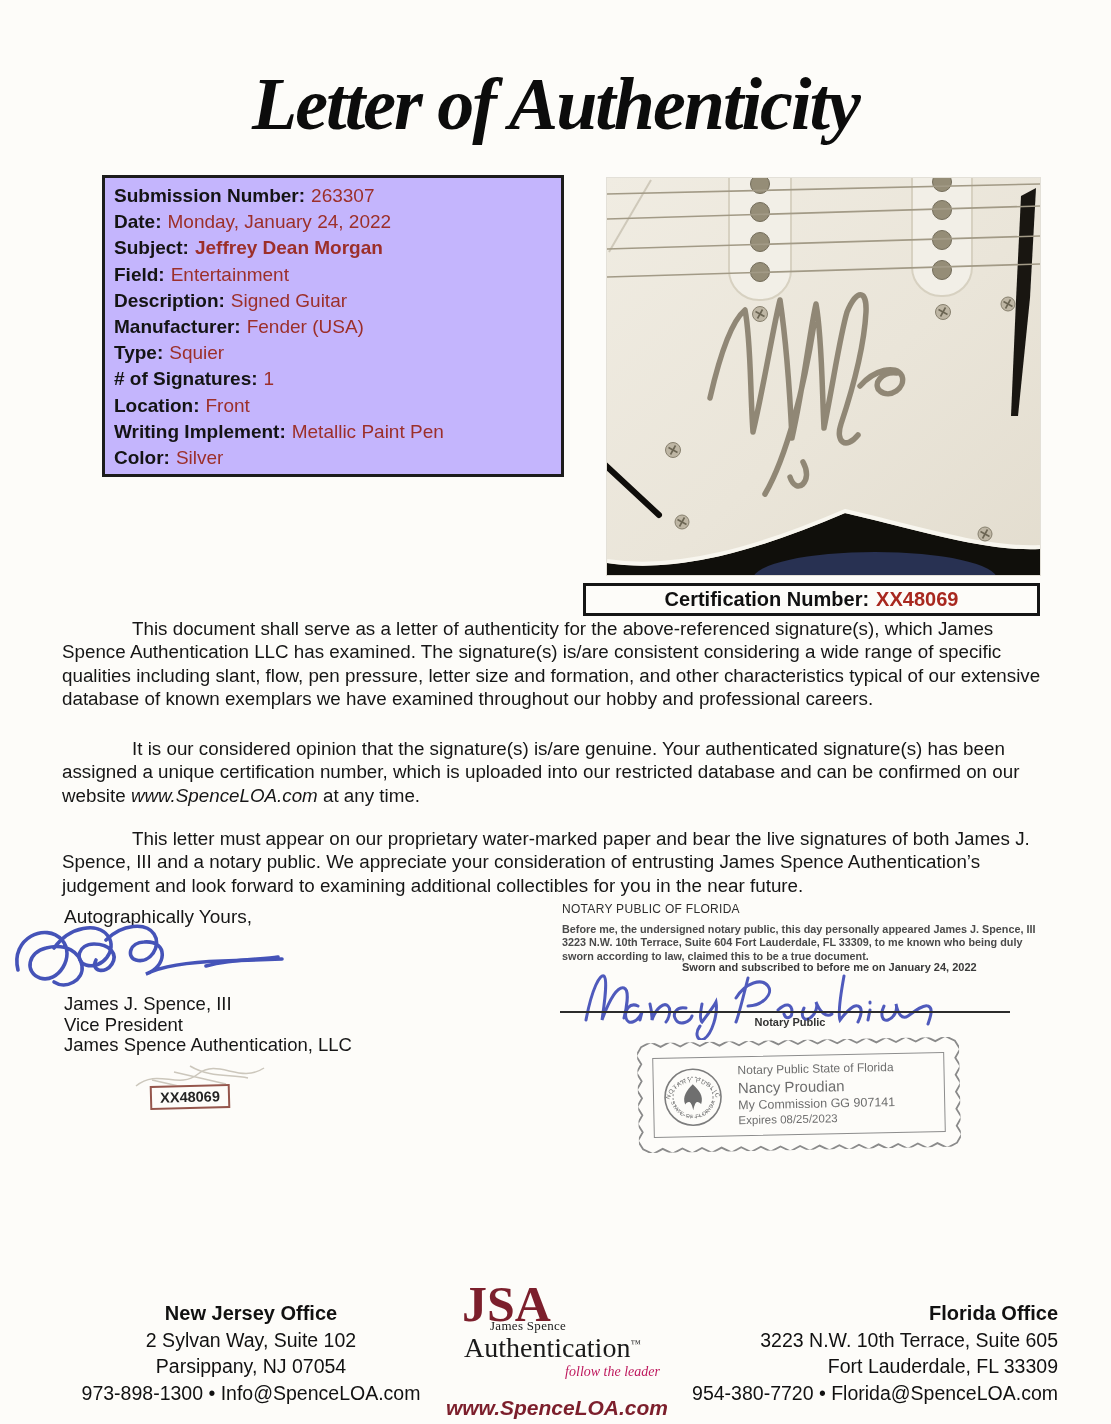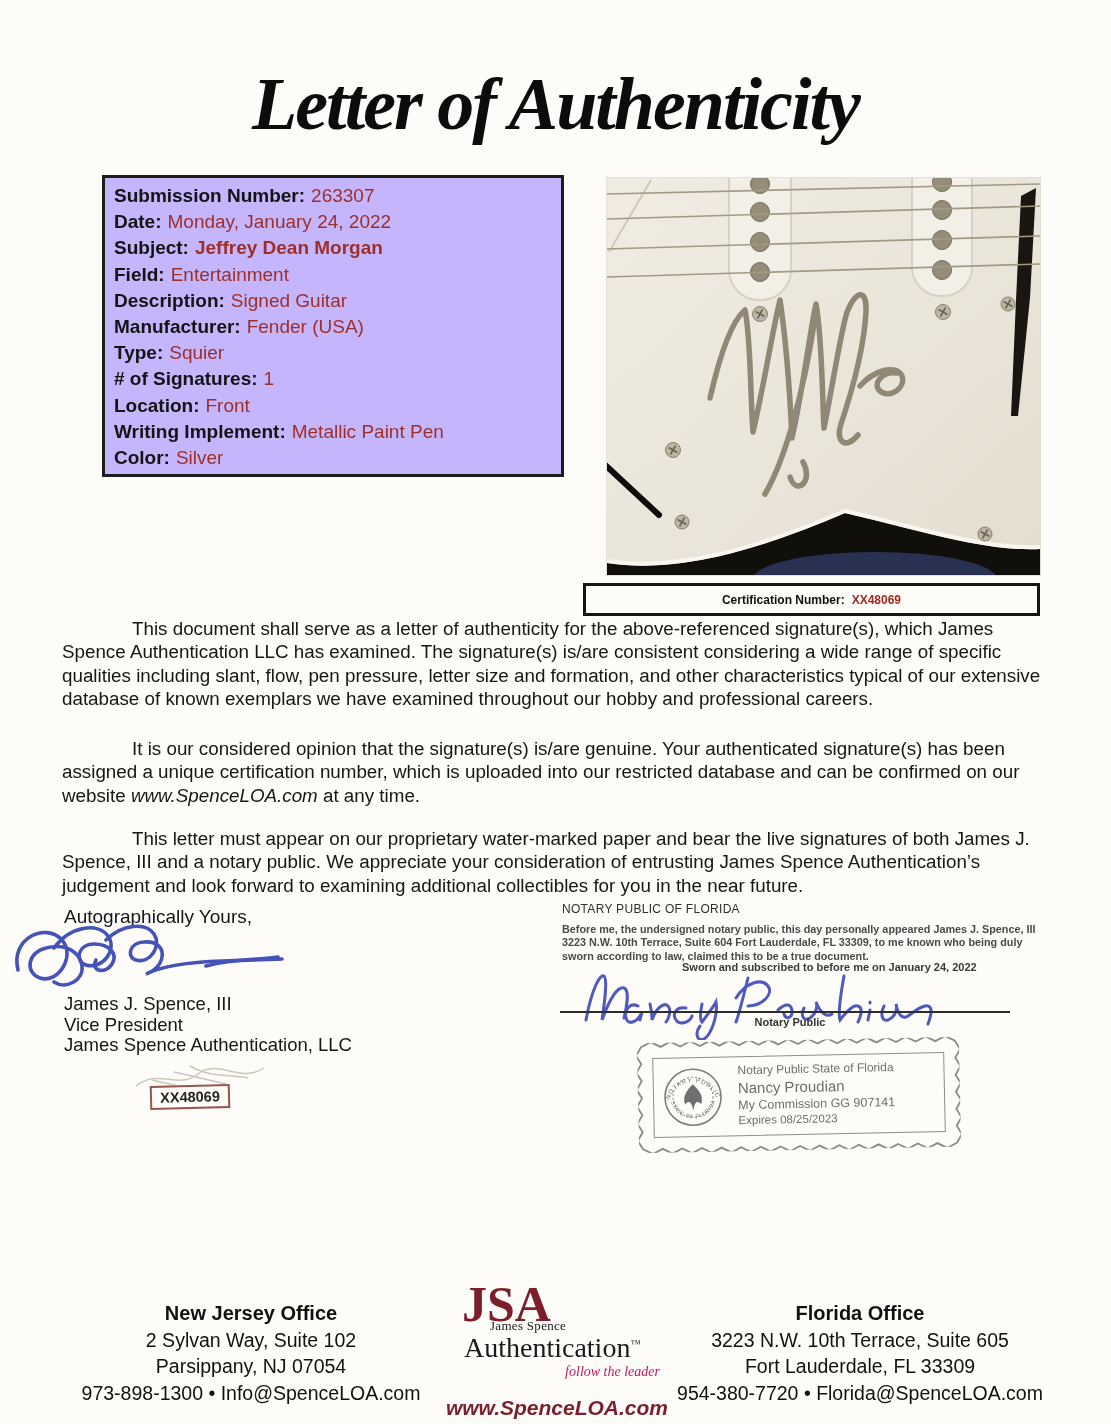--- a/index.html
+++ b/index.html
@@ -22,21 +22,21 @@
   .info-row .lbl{font-weight:bold;color:#141414;}
   .info-row .val{color:#9c2f2a;margin-left:6px;}
   .info-row .val.strong{font-weight:bold;}
   
   .photo{position:absolute;left:607px;top:178px;width:433px;height:397px;box-shadow:0 0 0 1px #e3e0d8;}
   
   .cert-box{
     position:absolute;left:583px;top:583px;width:451px;height:27px;
     border:3px solid #151515;background:#fdfcf9;
     display:flex;align-items:center;justify-content:center;gap:7px;
-    font-size:12px;font-weight:bold;color:#101010;
+    font-size:20px;font-weight:bold;color:#101010;
   }
   .cert-box .cert-val{color:#a8281f;}
   
   .body{
     position:absolute;left:62px;width:992px;margin:0;
     font-size:18.8px;line-height:23.4px;text-indent:70px;color:#161616;
   }
   .p1{top:617px;}
   .p2{top:737px;}
   .p3{top:827px;}
@@ -68,21 +68,21 @@
   .seal{position:absolute;left:24px;top:24px;}
   .stamp-text{position:absolute;left:100px;top:22px;color:#6e6e6e;}
   .stamp-text .s1{font-size:12px;line-height:15px;}
   .stamp-text .s2{font-size:15px;line-height:19px;}
   .stamp-text .s3{font-size:12.5px;line-height:16px;}
   .stamp-text .s4{font-size:11.5px;line-height:15px;}
   
   .footer-office{position:absolute;text-align:center;font-size:19.5px;line-height:26.5px;color:#111;}
   .footer-office .office-title{font-weight:bold;font-size:20px;}
   .nj{left:62px;top:1300px;width:378px;}
-  .fl{left:662px;top:1300px;width:396px;}
+  .fl{left:662px;top:1300px;width:396px;text-align:right;}
   .jsa-logo{position:absolute;left:440px;top:1283px;width:234px;color:#1a1a1a;}
   .jsa-acronym{
     font-family:"Liberation Serif",serif;font-weight:bold;color:#7c1f2c;
     font-size:50px;line-height:.85;margin-left:22px;display:inline-block;
   }
   .jsa-sub{font-family:"Liberation Serif",serif;font-size:13px;letter-spacing:.3px;margin:-8px 0 0 50px;}
   .jsa-main{font-family:"Liberation Serif",serif;font-size:28px;margin:-2px 0 0 24px;}
   .jsa-tm{font-size:10px;vertical-align:super;}
   .jsa-tagline{font-family:"Liberation Serif",serif;font-style:italic;color:#be185d;font-size:14px;text-align:right;margin:0 14px 0 0;}
   .jsa-site{margin-top:16px;text-align:center;font-weight:bold;font-style:italic;font-size:21px;color:#7c1f2c;}

